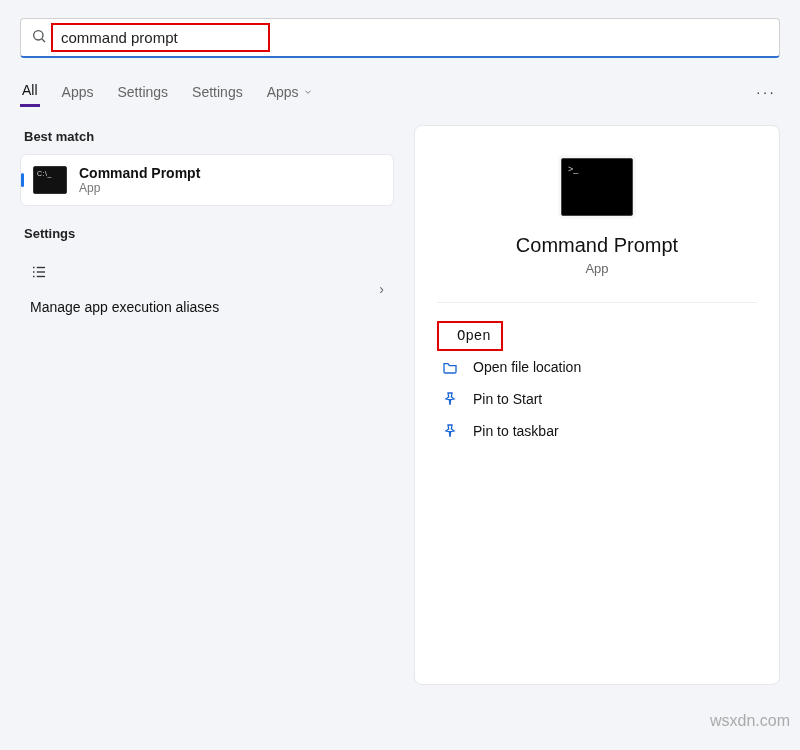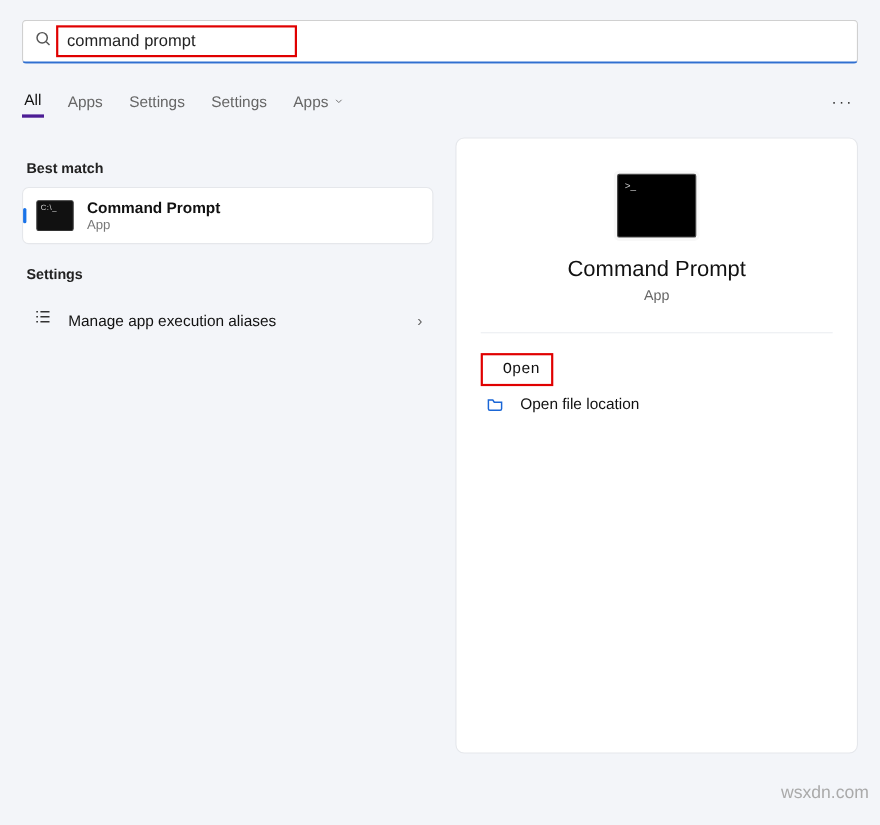--- a/index.html
+++ b/index.html
@@ -16,34 +16,34 @@
   
   .tabs { display: flex; align-items: center; gap: 20px; margin-top: 18px; color: #666; font-size: 14px; }
   .tab { padding: 6px 2px; cursor: pointer; }
   .tab.active { color: #111; border-bottom: 3px solid #4c1d95; }
   .tab-more { display: inline-flex; align-items: center; gap: 4px; }
   .tabs-spacer { flex: 1; }
   .tabs-overflow { color: #333; letter-spacing: 2px; cursor: pointer; padding: 4px; }
 
   
   .columns { display: flex; gap: 20px; margin-top: 18px; }
-  .left-col { flex: 0 0 374px; margin-top: 16px; }
+  .left-col { flex: 0 0 374px; }
   .right-col { flex: 1; background: #fff; border: 1px solid #e5e7eb; border-radius: 8px; padding: 26px 22px; min-height: 560px; }
 
   
   .group-label { font-size: 13px; font-weight: 600; color: #222; padding: 4px 2px 10px 4px; }
   .result-card { display: flex; align-items: center; background: #fff; border: 1px solid #e5e7eb; border-radius: 6px; padding: 10px 12px; gap: 12px; cursor: pointer; position: relative; }
   .result-card::before { content:""; position:absolute; left:0; top:18px; bottom:18px; width:3px; background:#1a73e8; border-radius: 2px; }
   .cmd-icon { width: 34px; height: 28px; background: #111; border: 1px solid #333; border-radius: 2px; position: relative; }
   .cmd-icon::after { content:"C:\\_"; color:#ddd; font-size:7px; position:absolute; top:3px; left:3px; letter-spacing:0.5px; }
   .result-title { font-size: 14px; font-weight: 600; color: #111; }
   .result-sub { font-size: 12px; color: #777; }
 
   .settings-row { display: flex; align-items: center; justify-content: space-between; padding: 12px 10px; cursor: pointer; }
-  .settings-row-left { display:flex; align-items:center; gap: 14px; }
+  .settings-row-left { display:flex; gap: 14px; flex-direction: column; }
   .alias-icon svg { width:18px; height:18px; color:#333; }
   .settings-text { font-size: 14px; color: #111; }
   .chev { color:#666; font-size: 14px; }
 
   
   .preview-icon-wrap { width: 72px; height: 58px; margin: 6px auto 18px auto; background:#000; border:1px solid #444; border-radius:2px; box-shadow: 0 0 0 3px #f8f8f8; position:relative; }
   .preview-icon-wrap::after { content:">_"; color:#ccc; font-size:9px; position:absolute; top:5px; left:6px; }
   .preview-title { text-align:center; font-size: 20px; font-weight: 400; color:#111; }
   .preview-sub { text-align:center; font-size: 13px; color:#666; margin-top:4px; margin-bottom: 26px; }
   .divider { height:1px; background:#eceef2; margin: 0 0 18px 0; }
@@ -141,18 +141,34 @@
 
       <div class="action-row">
         <span class="ico">
           <svg viewBox="0 0 24 24" fill="none" stroke="currentColor" stroke-width="2">
               <path d="M3 7h6l2 3h10v9a2 2 0 0 1-2 2H5a2 2 0 0 1-2-2V7z"></path>
             </svg>
         </span>
         <span>Open file location</span>
       </div>
 
+      <div class="action-row">
+        <span class="ico">
+          <svg viewBox="0 0 24 24" fill="none" stroke="currentColor" stroke-width="2">
+              <path d="M9 3h6l-1 6 4 3-5 1-1 8-1-8-5-1 4-3-1-6z"></path>
+            </svg>
+        </span>
+        <span>Pin to Start</span>
+      </div>
 
+      <div class="action-row">
+        <span class="ico">
+          <svg viewBox="0 0 24 24" fill="none" stroke="currentColor" stroke-width="2">
+              <path d="M9 3h6l-1 6 4 3-5 1-1 8-1-8-5-1 4-3-1-6z"></path>
+            </svg>
+        </span>
+        <span>Pin to taskbar</span>
+      </div>
     </div>
   </div>
 
   <div class="watermark">wsxdn.com</div>
 </div>
 
 </body></html>

